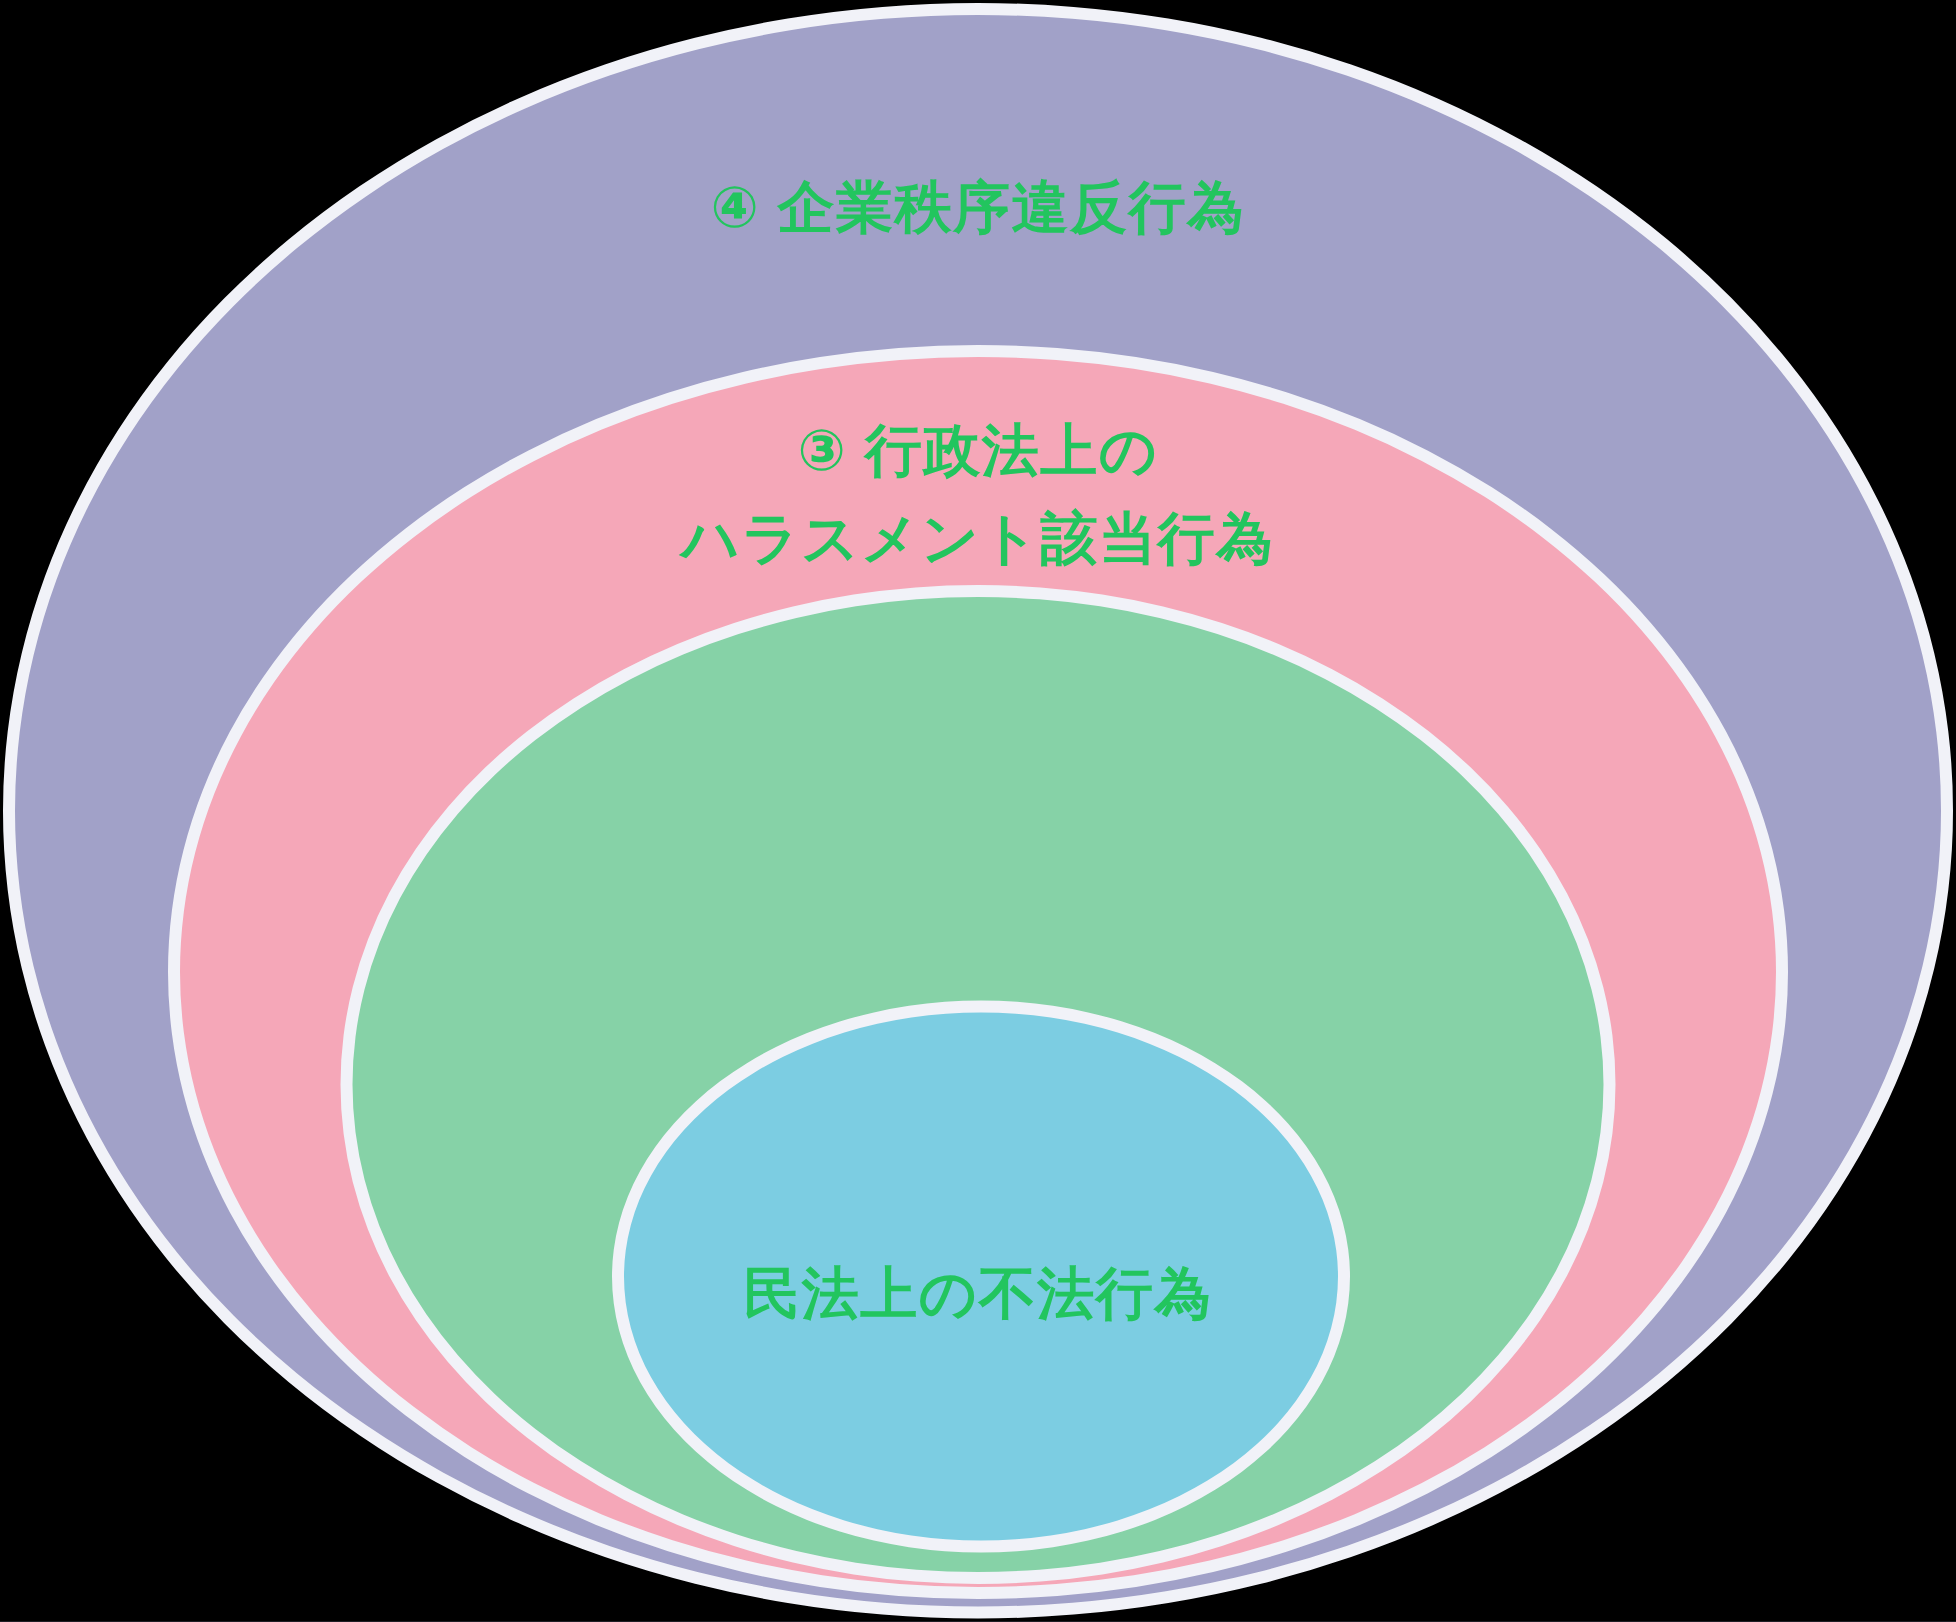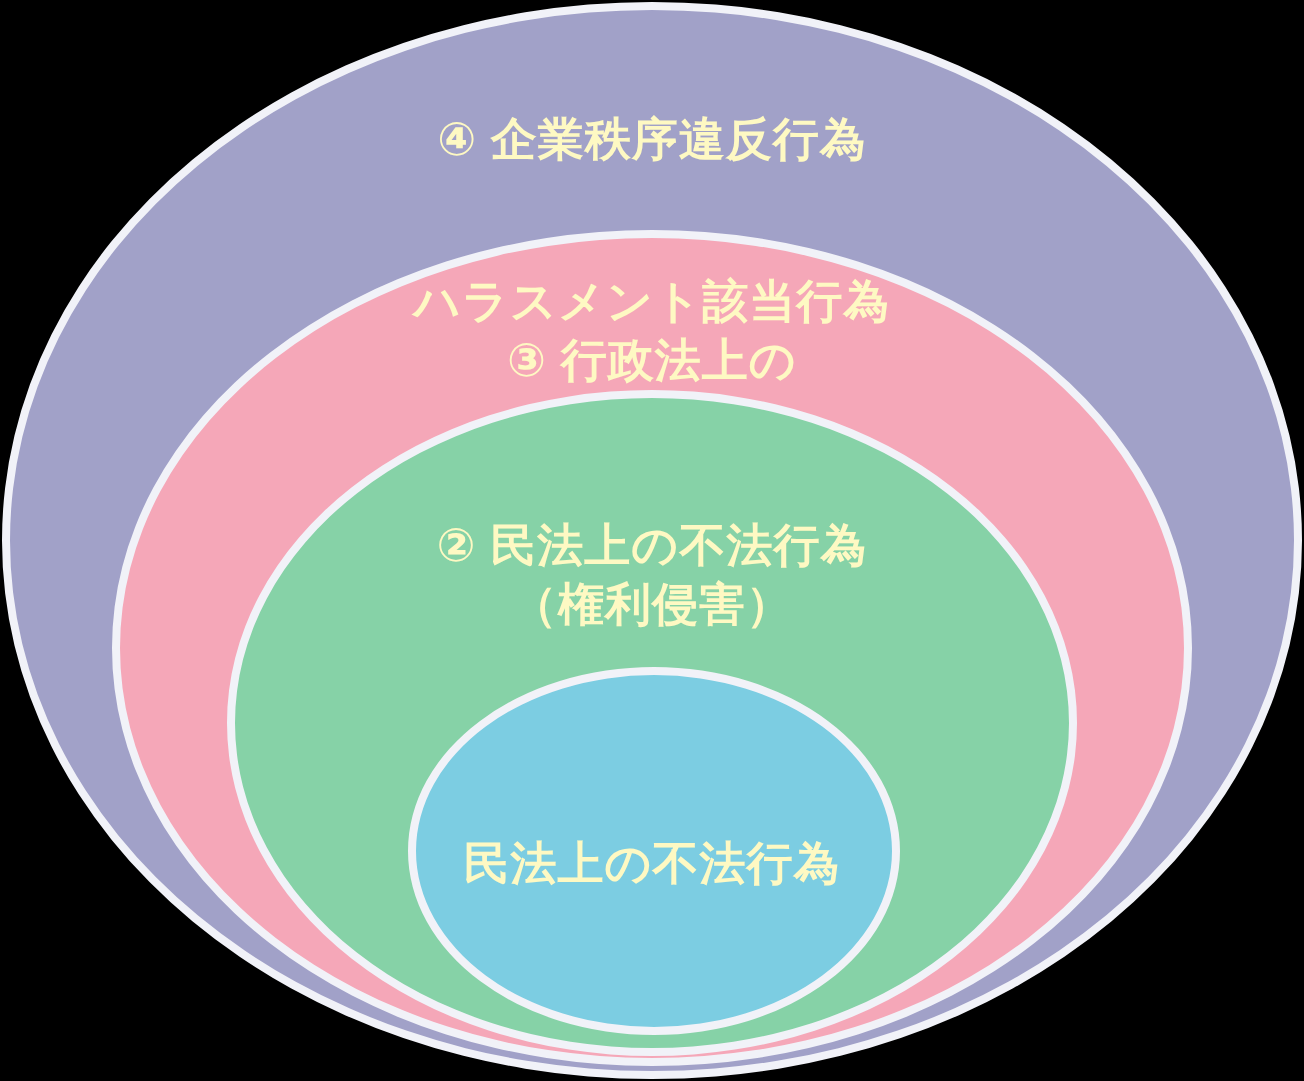--- a/index.html
+++ b/index.html
@@ -21,22 +21,22 @@
     border-radius: 50%;
     box-sizing: border-box;
     border: 8px solid #f1f2f8;
   }
   .label {
     position: absolute;
     left: 0;
     width: 100%;
     text-align: center;
     font-weight: bold;
-    color: #fef9c3;
-    font-size: 46px;
+    color: #22c55e;
+    font-size: 38px;
     line-height: 59px;
     letter-spacing: 1px;
     white-space: nowrap;
     pointer-events: none;
   }
 </style>
 </head>
 <body>
 
 <div class="canvas">
@@ -47,26 +47,22 @@
 
   <div class="ring" id="ring-2" style="left: 227px; top: 390px; width: 850px; height: 666px; background-color: rgb(134, 210, 167);"></div>
 
   <div class="ring" id="ring-1" style="left: 408px; top: 667px; width: 492px; height: 368px; background-color: rgb(124, 205, 226);"></div>
 
   <div class="label" style="top:110px;">
     <div>④ 企業秩序違反行為</div>
   </div>
 
   <div class="label" style="top:272px;">
+    <div>③ 行政法上の</div>
     <div>ハラスメント該当行為</div>
-    <div>③ 行政法上の</div>
   </div>
 
-  <div class="label" style="top:516px;">
-    <div>② 民法上の不法行為</div>
-    <div>（権利侵害）</div>
-  </div>
 
   <div class="label" style="top:834px;">
     <div>民法上の不法行為</div>
   </div>
 
 </div>
 
 </body></html>

